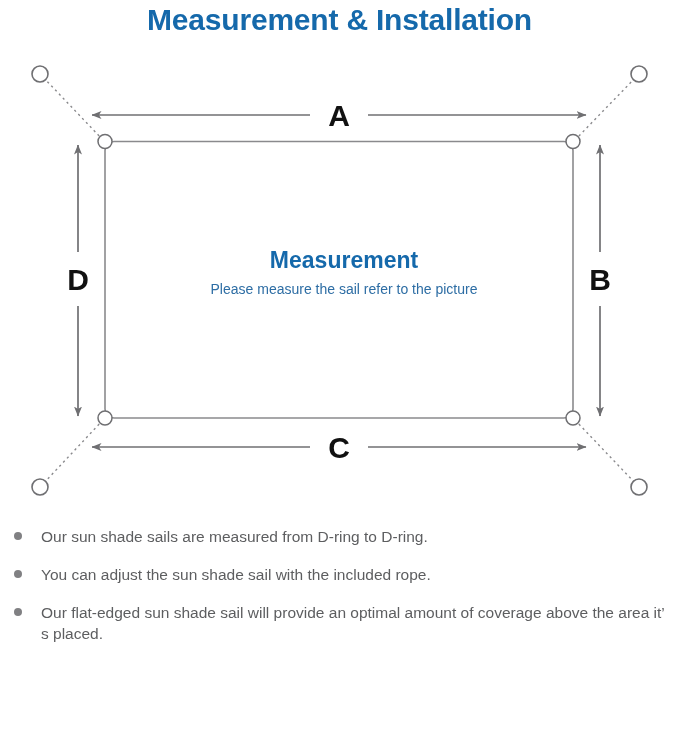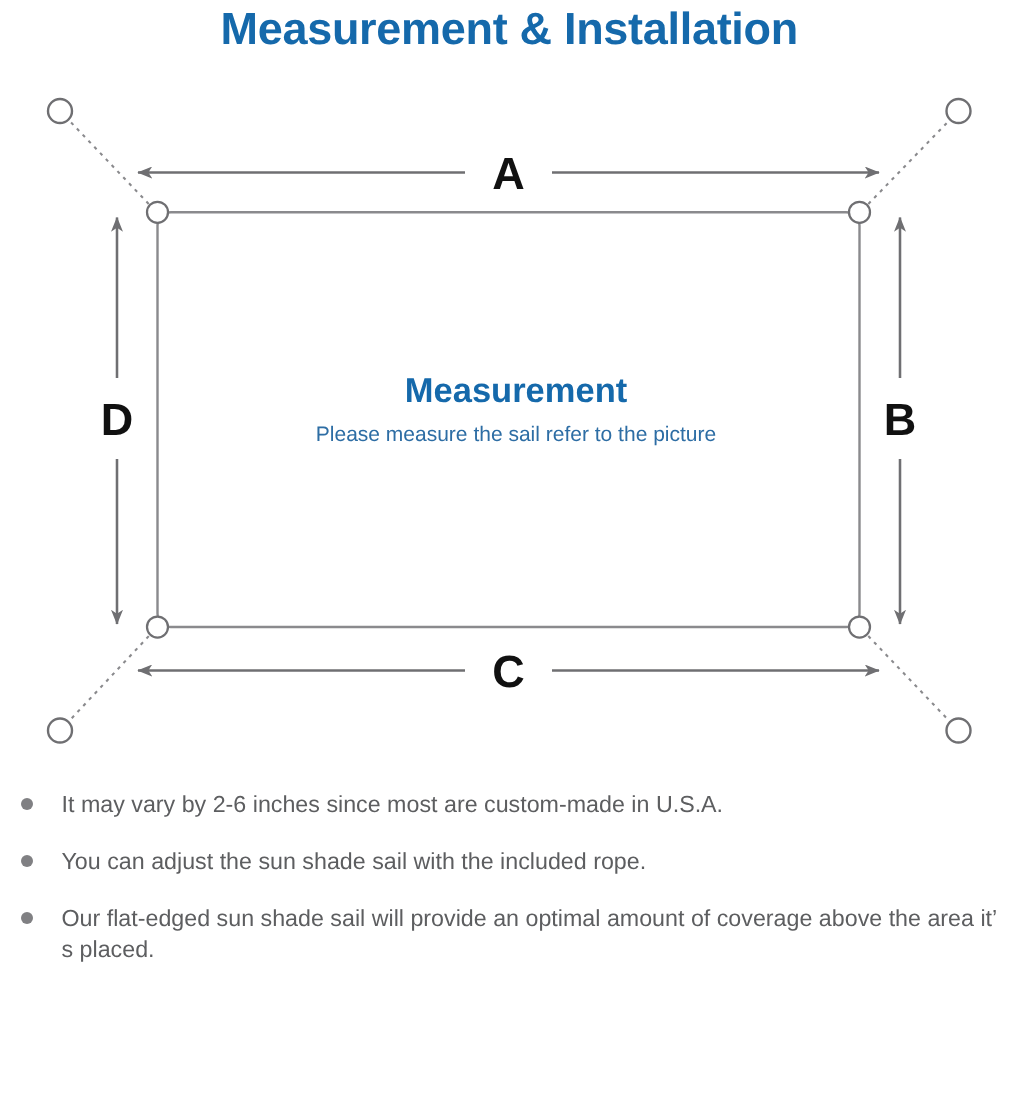--- a/index.html
+++ b/index.html
@@ -120,21 +120,21 @@
       <text class="dim-letter" x="600" y="246" text-anchor="middle">B</text>
 
       <text class="center-title" x="344" y="224" text-anchor="middle">Measurement</text>
       <text class="center-sub" x="344" y="250" text-anchor="middle">Please measure the sail refer to the picture</text>
     </svg>
   </div>
 
   <div class="notes">
     <div class="note">
       <span class="dot"></span>
-      <span class="txt">It may vary by 2-6 inches since most are custom-made in U.S.A.</span>
+      <span class="txt">Our sun shade sails are measured from D-ring to D-ring.</span>
     </div>
     <div class="note">
       <span class="dot"></span>
       <span class="txt">You can adjust the sun shade sail with the included rope.</span>
     </div>
     <div class="note">
       <span class="dot"></span>
       <span class="txt">Our flat-edged sun shade sail will provide an optimal amount of coverage above the area it’ s placed.</span>
     </div>
   </div>

